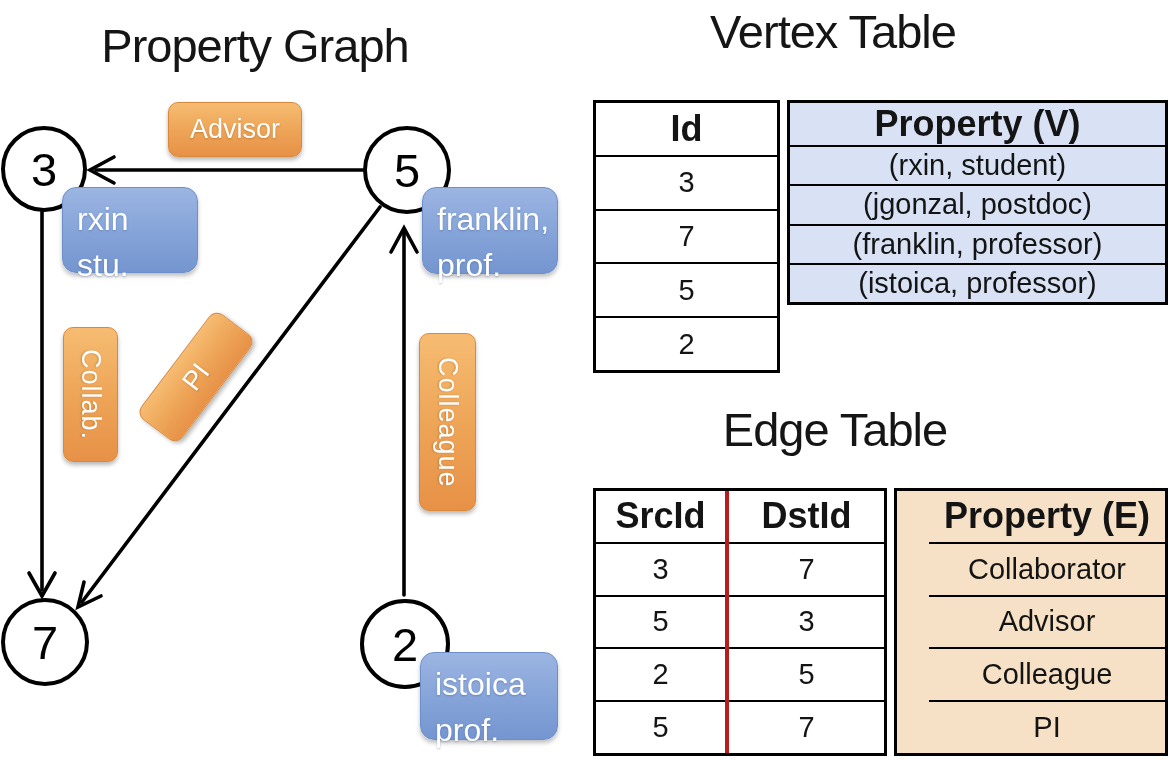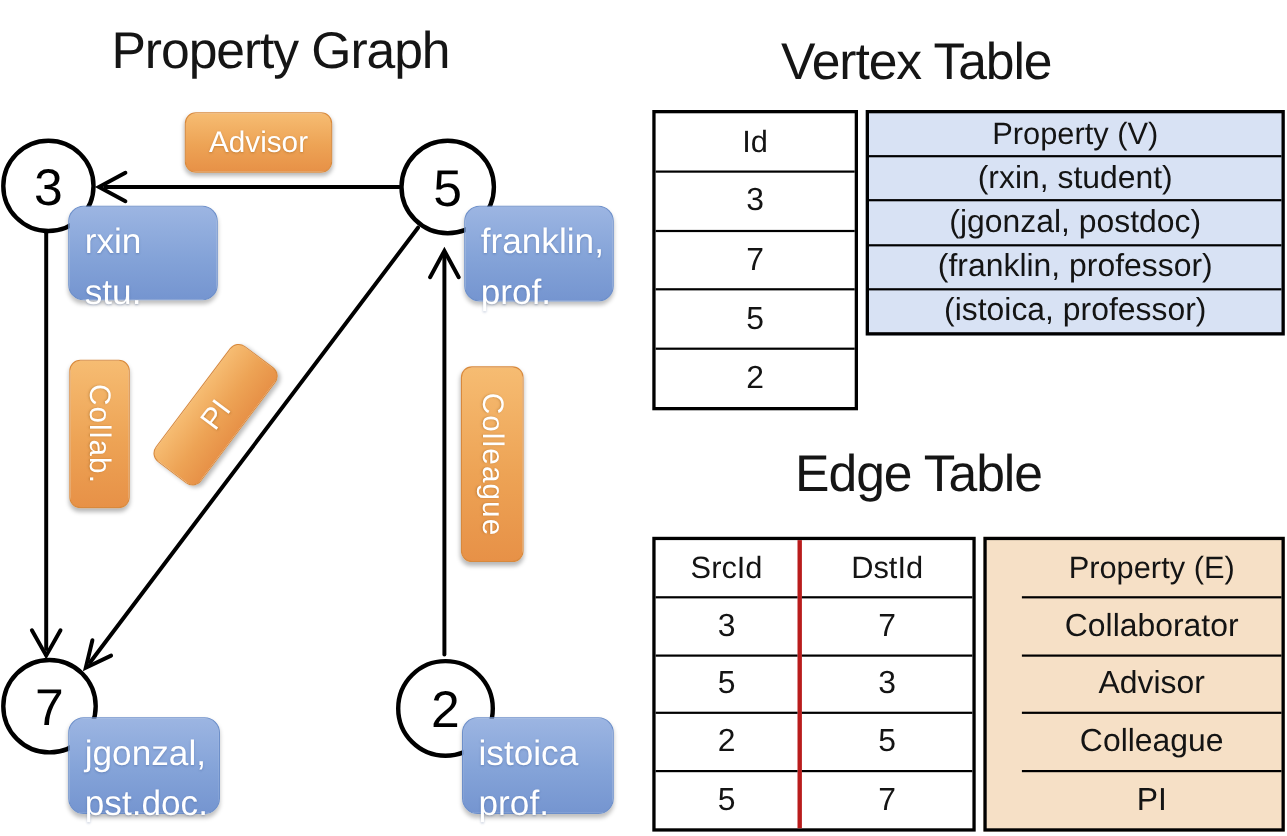--- a/index.html
+++ b/index.html
@@ -41,33 +41,33 @@
   .vbox div{white-space:nowrap;}
   
   .tblcol{
     position:absolute;box-sizing:border-box;border:3px solid #000;
     display:flex;flex-direction:column;background:#fff;
   }
   .tblcol .cell{
     flex:1;display:flex;align-items:center;justify-content:center;
     font-size:29px;border-top:2px solid #000;color:#141414;
   }
-  .tblcol .cell:first-child{border-top:none;font-weight:normal;font-size:28px;}
+  .tblcol .cell:first-child{border-top:none;font-weight:bold;font-size:36px;}
   .twocol{flex-direction:row;}
   .twocol .col{display:flex;flex-direction:column;flex:1;}
   .twocol .col.first{border-right:4px solid #b91c1c;flex:0 0 129px;}
   svg{position:absolute;left:0;top:0;}
 </style>
 </head>
 <body>
 
 <div id="stage">
 
   <div class="title" style="left:55px;top:18px;width:400px;">Property Graph</div>
-  <div class="title" style="left:633px;top:28px;width:400px;">Vertex Table</div>
+  <div class="title" style="left:633px;top:4px;width:400px;">Vertex Table</div>
   <div class="title" style="left:635px;top:402px;width:400px;">Edge Table</div>
 
   <svg width="585" height="760">
     <g stroke="#000" stroke-width="3.6" fill="none" stroke-linecap="round">
 
       <line x1="363" y1="170" x2="96" y2="170"></line>
       <polyline points="114,157 90,170 114,183"></polyline>
 
       <line x1="42" y1="212" x2="42" y2="590"></line>
       <polyline points="29,573 42,596 55,573"></polyline>
@@ -107,24 +107,20 @@
   </div>
 
   <div class="vbox" style="left:62px;top:187px;width:136px;height:86px;">
     <div>rxin</div>
     <div>stu.</div>
   </div>
   <div class="vbox" style="left:422px;top:187px;width:136px;height:87px;">
     <div>franklin,</div>
     <div>prof.</div>
   </div>
-  <div class="vbox" style="left:62px;top:652px;width:138px;height:88px;">
-    <div>jgonzal,</div>
-    <div>pst.doc.</div>
-  </div>
   <div class="vbox" style="left:420px;top:652px;width:138px;height:88px;">
     <div>istoica</div>
     <div>prof.</div>
   </div>
 
   <div class="tblcol" style="left:593px;top:100px;width:187px;height:273px;">
     <div class="cell">Id</div>
     <div class="cell">3</div>
     <div class="cell">7</div>
     <div class="cell">5</div>

